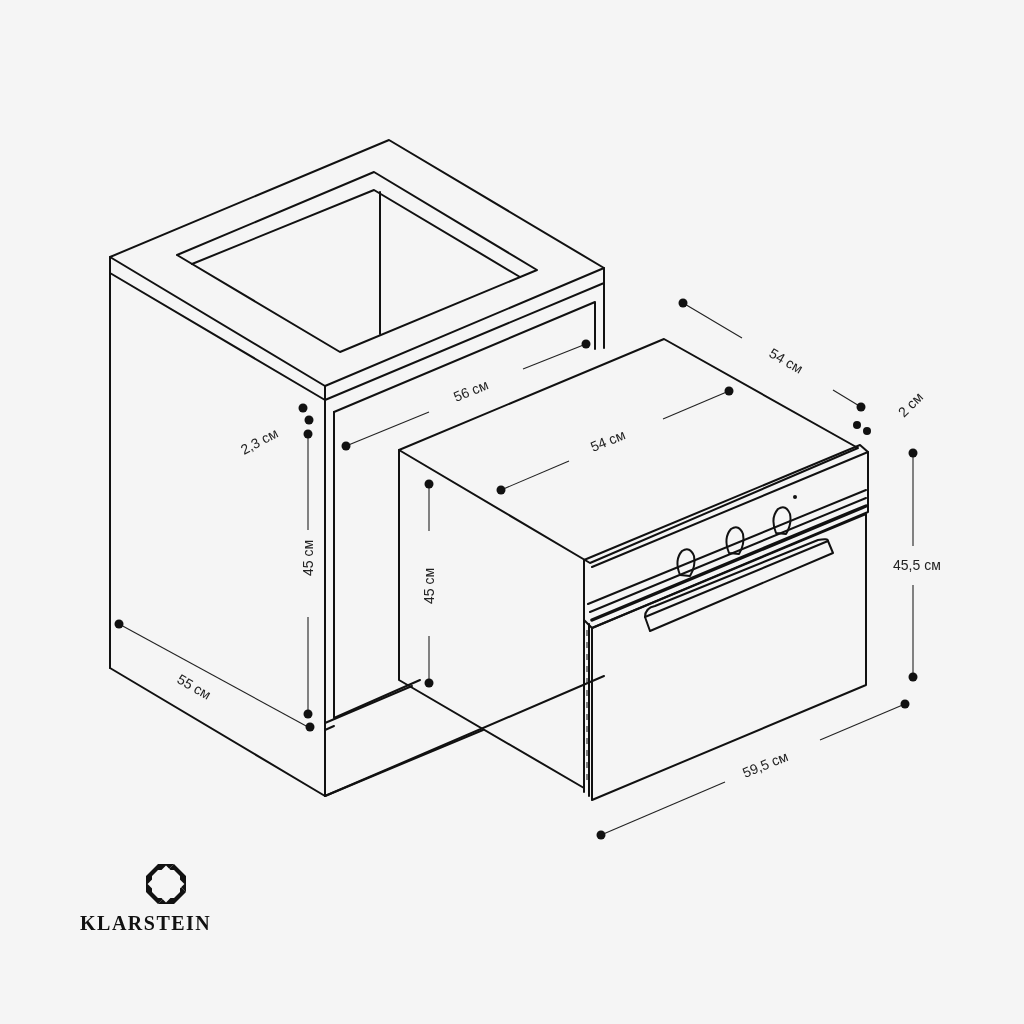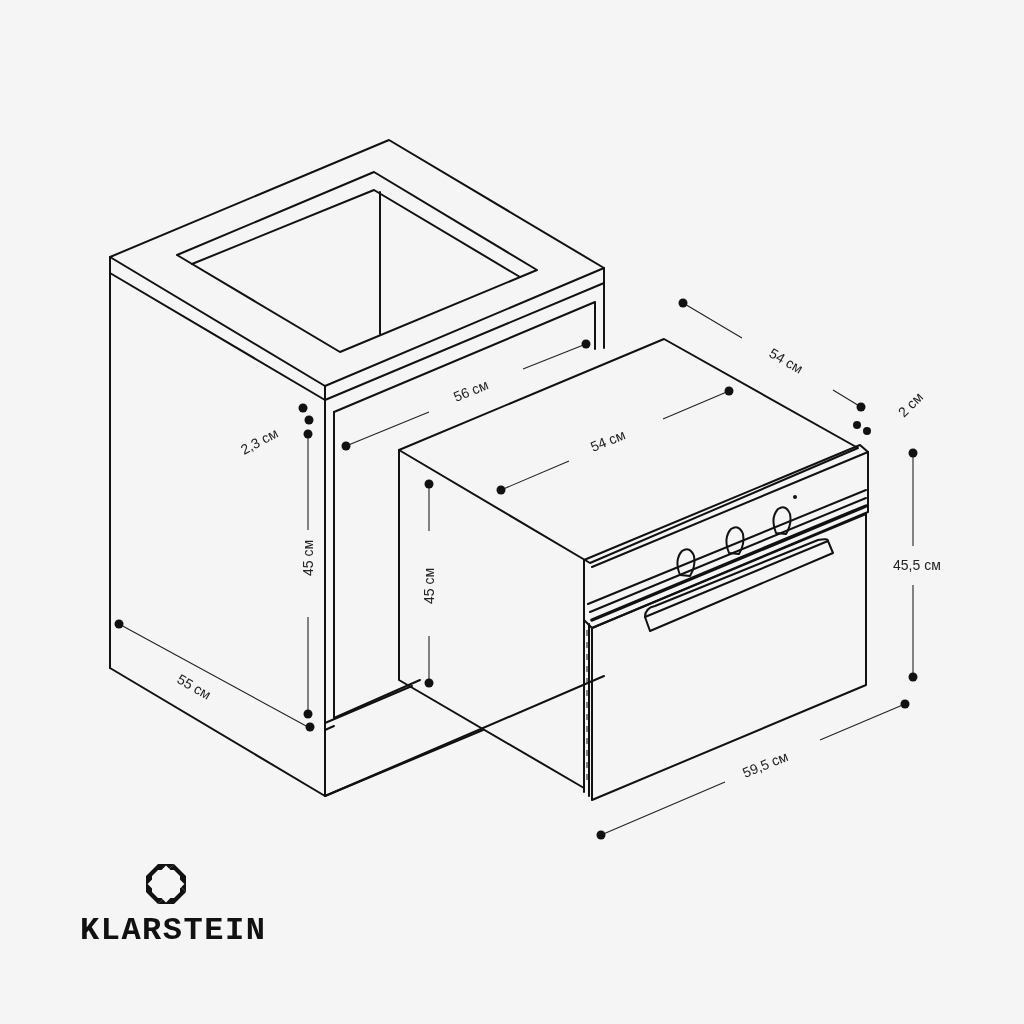--- a/index.html
+++ b/index.html
@@ -3,21 +3,21 @@
 <meta charset="utf-8">
 <style>
   html, body { margin:0; padding:0; }
   body { width:1024px; height:1024px; background:#f5f5f5; overflow:hidden; position:relative; font-family:"Liberation Sans", sans-serif; }
   #canvas { position:absolute; left:0; top:0; width:1024px; height:1024px; }
   .ln { stroke:#111; stroke-width:2; fill:none; stroke-linejoin:round; stroke-linecap:round; }
   .thin { stroke:#222; stroke-width:1.1; fill:none; }
   .dot { fill:#111; }
   .lbl { font-family:"Liberation Sans", sans-serif; font-size:14px; fill:#222; }
   .brand { position:absolute; left:80px; top:862px; width:180px; text-align:left; }
-  .brand-name { font-family:Liberation Mono, monospace; font-weight:bold; font-size:32px; letter-spacing:1.5px; color:#111; position:absolute; left:0; top:50px; }
+  .brand-name { font-family:Liberation Serif, serif; font-weight:bold; font-size:20px; letter-spacing:1.5px; color:#111; position:absolute; left:0; top:50px; }
   .brand-logo { position:absolute; left:64px; top:0; width:44px; height:44px; }
 </style>
 </head>
 <body>
 
 <svg id="canvas" viewBox="0 0 1024 1024" xmlns="http://www.w3.org/2000/svg">
 
   <g>
 
     <polyline class="ln" points="110,257 389,140 604,268 325,386 110,257"></polyline>

